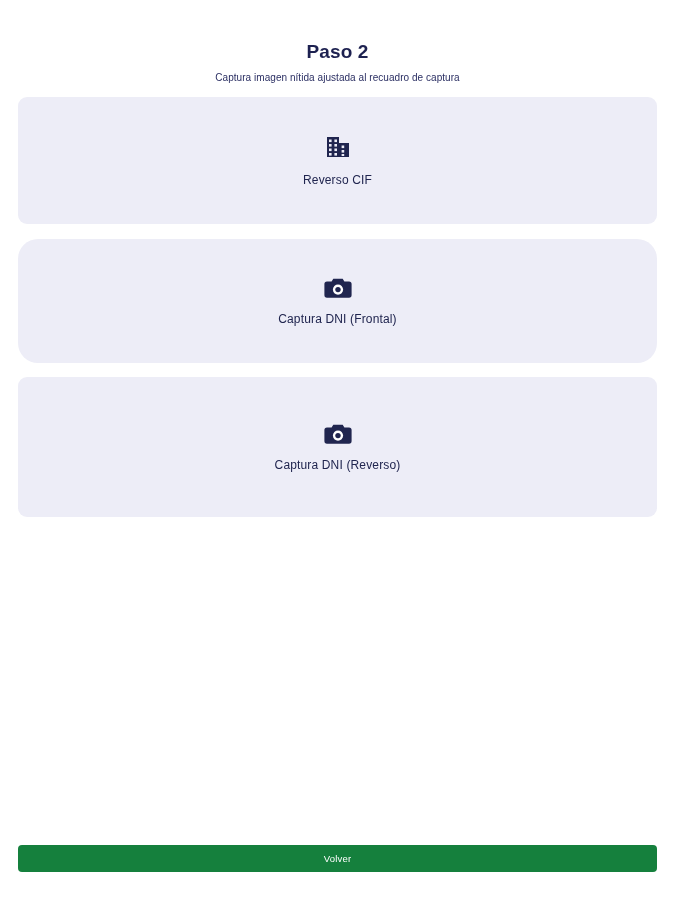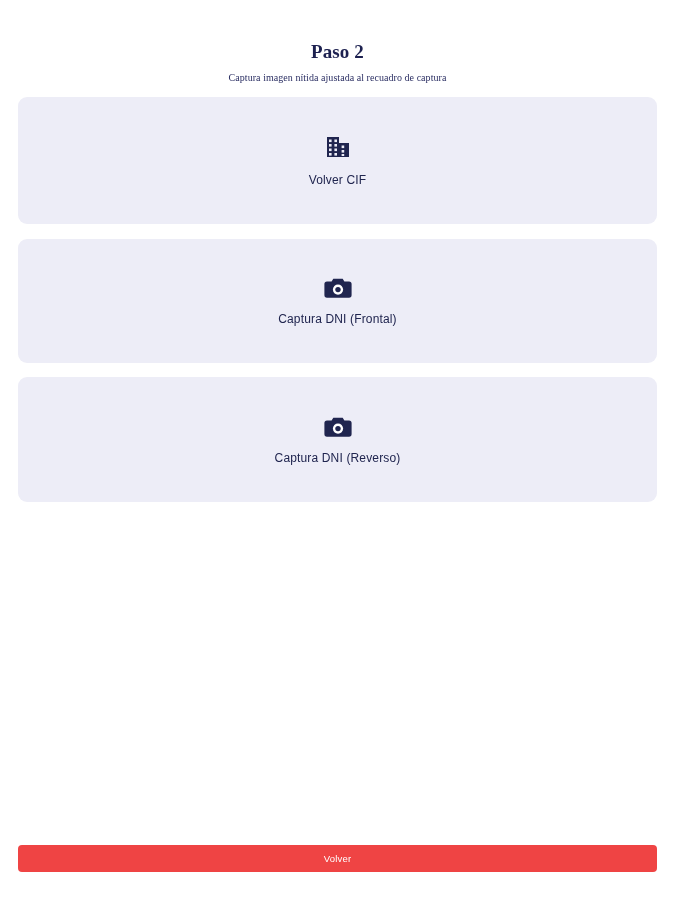--- a/index.html
+++ b/index.html
@@ -24,21 +24,20 @@
   }
 
   
   .header {
     position: absolute;
     top: 0;
     left: 0;
     right: 0;
     padding-top: 41px;
     text-align: center;
-    font-family: Liberation Serif, serif;
   }
   .page-title {
     font-size: 19px;
     font-weight: bold;
     color: #1d2150;
     letter-spacing: 0.1px;
     line-height: 22px;
     margin: 0;
   }
   .page-subtitle {
@@ -62,22 +61,22 @@
     background: #ededf7;
     border-radius: 9px;
     box-sizing: border-box;
     display: flex;
     flex-direction: column;
     align-items: center;
     justify-content: center;
     cursor: pointer;
   }
   .capture-card.card-1 { height: 127px; margin-bottom: 15px; }
-  .capture-card.card-2 { height: 124px; margin-bottom: 14px; }
-  .capture-card.card-3 { height: 125px; }
+  .capture-card.card-2 { height: 124px; margin-bottom: 14px; border-radius: 20px; }
+  .capture-card.card-3 { height: 140px; }
 
   .card-icon {
     display: block;
     line-height: 0;
     margin-bottom: 11px;
   }
   .card-1 .card-icon { margin-bottom: 13px; }
 
   .card-label {
     font-size: 12px;
@@ -93,21 +92,21 @@
     position: absolute;
     left: 18px;
     bottom: 28px;
     width: 639px;
     display: flex;
     gap: 10px;
   }
   .footer-button {
     flex: 1 1 0;
     height: 27px;
-    background: #ef4444;
+    background: #15803d;
     border: none;
     border-radius: 4px;
     color: #ffffff;
     font-family: "Liberation Sans", sans-serif;
     font-size: 9.5px;
     font-weight: normal;
     letter-spacing: 0.2px;
     display: flex;
     align-items: center;
     justify-content: center;
@@ -139,21 +138,21 @@
           <rect x="9.4" y="10" width="2.6" height="2.6" fill="#ededf7"></rect>
           <rect x="4" y="14.5" width="2.6" height="2.6" fill="#ededf7"></rect>
           <rect x="9.4" y="14.5" width="2.6" height="2.6" fill="#ededf7"></rect>
           <rect x="4" y="19" width="2.6" height="2.6" fill="#ededf7"></rect>
           <rect x="9.4" y="19" width="2.6" height="2.6" fill="#ededf7"></rect>
           <rect x="16.6" y="11.5" width="2.6" height="2.6" fill="#ededf7"></rect>
           <rect x="16.6" y="16" width="2.6" height="2.6" fill="#ededf7"></rect>
           <rect x="16.6" y="20" width="2.6" height="2" fill="#ededf7"></rect>
         </svg>
       </span>
-      <span class="card-label">Volver CIF</span>
+      <span class="card-label">Reverso CIF</span>
     </div>
 
     <div class="capture-card card-2">
       <span class="card-icon">
         <svg width="28" height="26" viewBox="0 0 28 26" xmlns="http://www.w3.org/2000/svg">
           <path d="M3 6.5h4.6l1.7-2.7h9.4l1.7 2.7H25a2.6 2.6 0 0 1 2.6 2.6v11a2.6 2.6 0 0 1-2.6 2.6H3A2.6 2.6 0 0 1 0.4 20.1v-11A2.6 2.6 0 0 1 3 6.5z" transform="translate(0,0)" fill="#20254f"></path>
           <circle cx="14" cy="14.6" r="5.1" fill="#ffffff"></circle>
           <circle cx="14" cy="14.6" r="2.7" fill="#20254f"></circle>
         </svg>
       </span>

